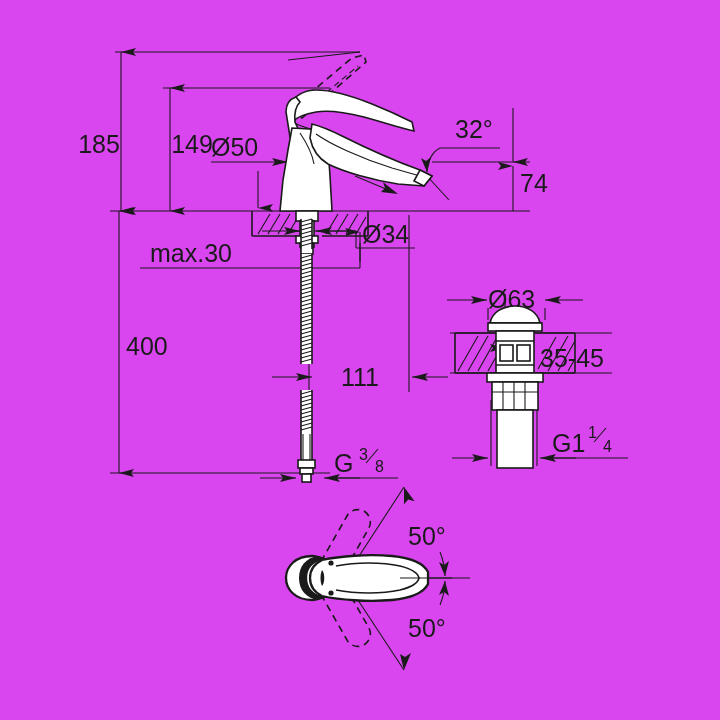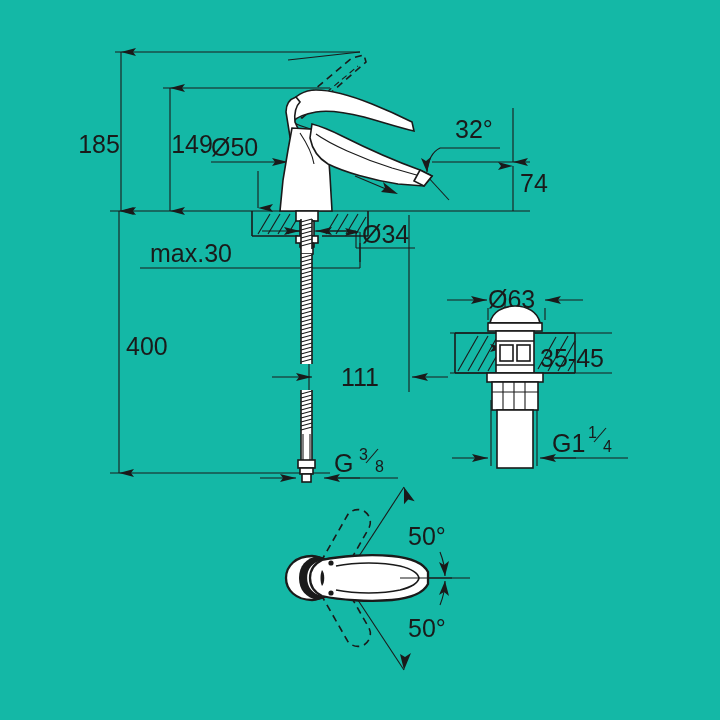--- a/index.html
+++ b/index.html
@@ -4,21 +4,21 @@
 <style>
   html, body {
     margin: 0;
     padding: 0;
     background: #ffffff;
   }
   #sheet {
     position: relative;
     width: 720px;
     height: 720px;
-    background: #14b8a6;
+    background: #d946ef;
     overflow: hidden;
     font-family: "Liberation Sans", sans-serif;
   }
   #sheet svg {
     position: absolute;
     left: 0;
     top: 0;
   }
   .dimtext {
     font-family: "Liberation Sans", sans-serif;

